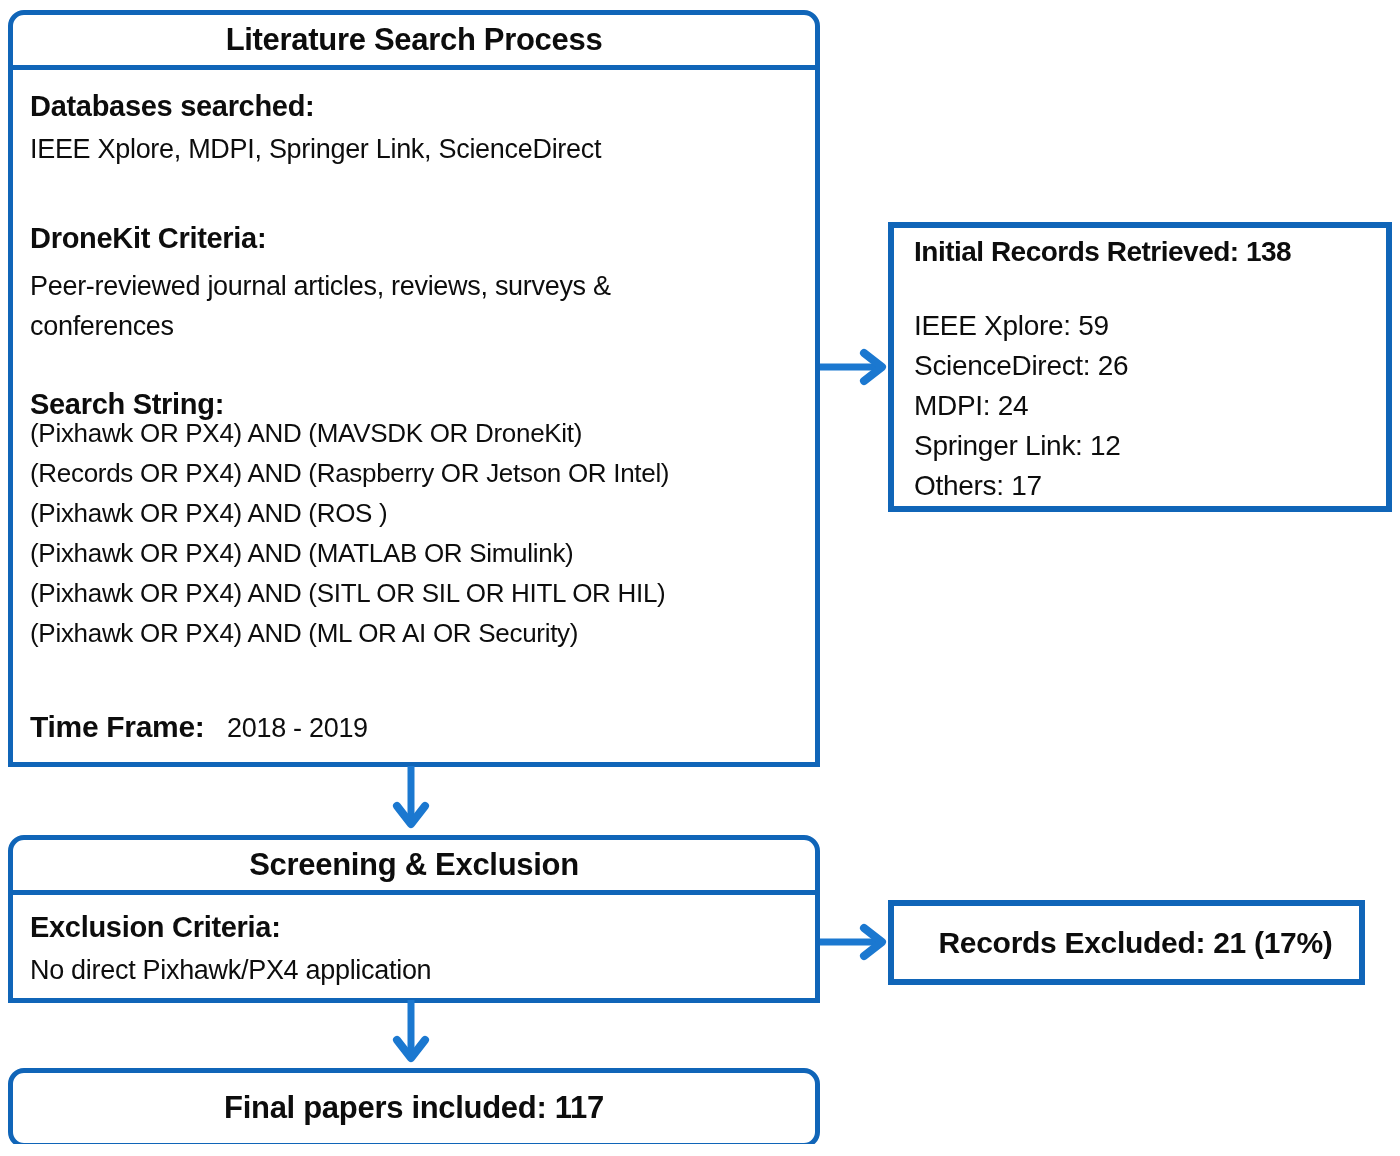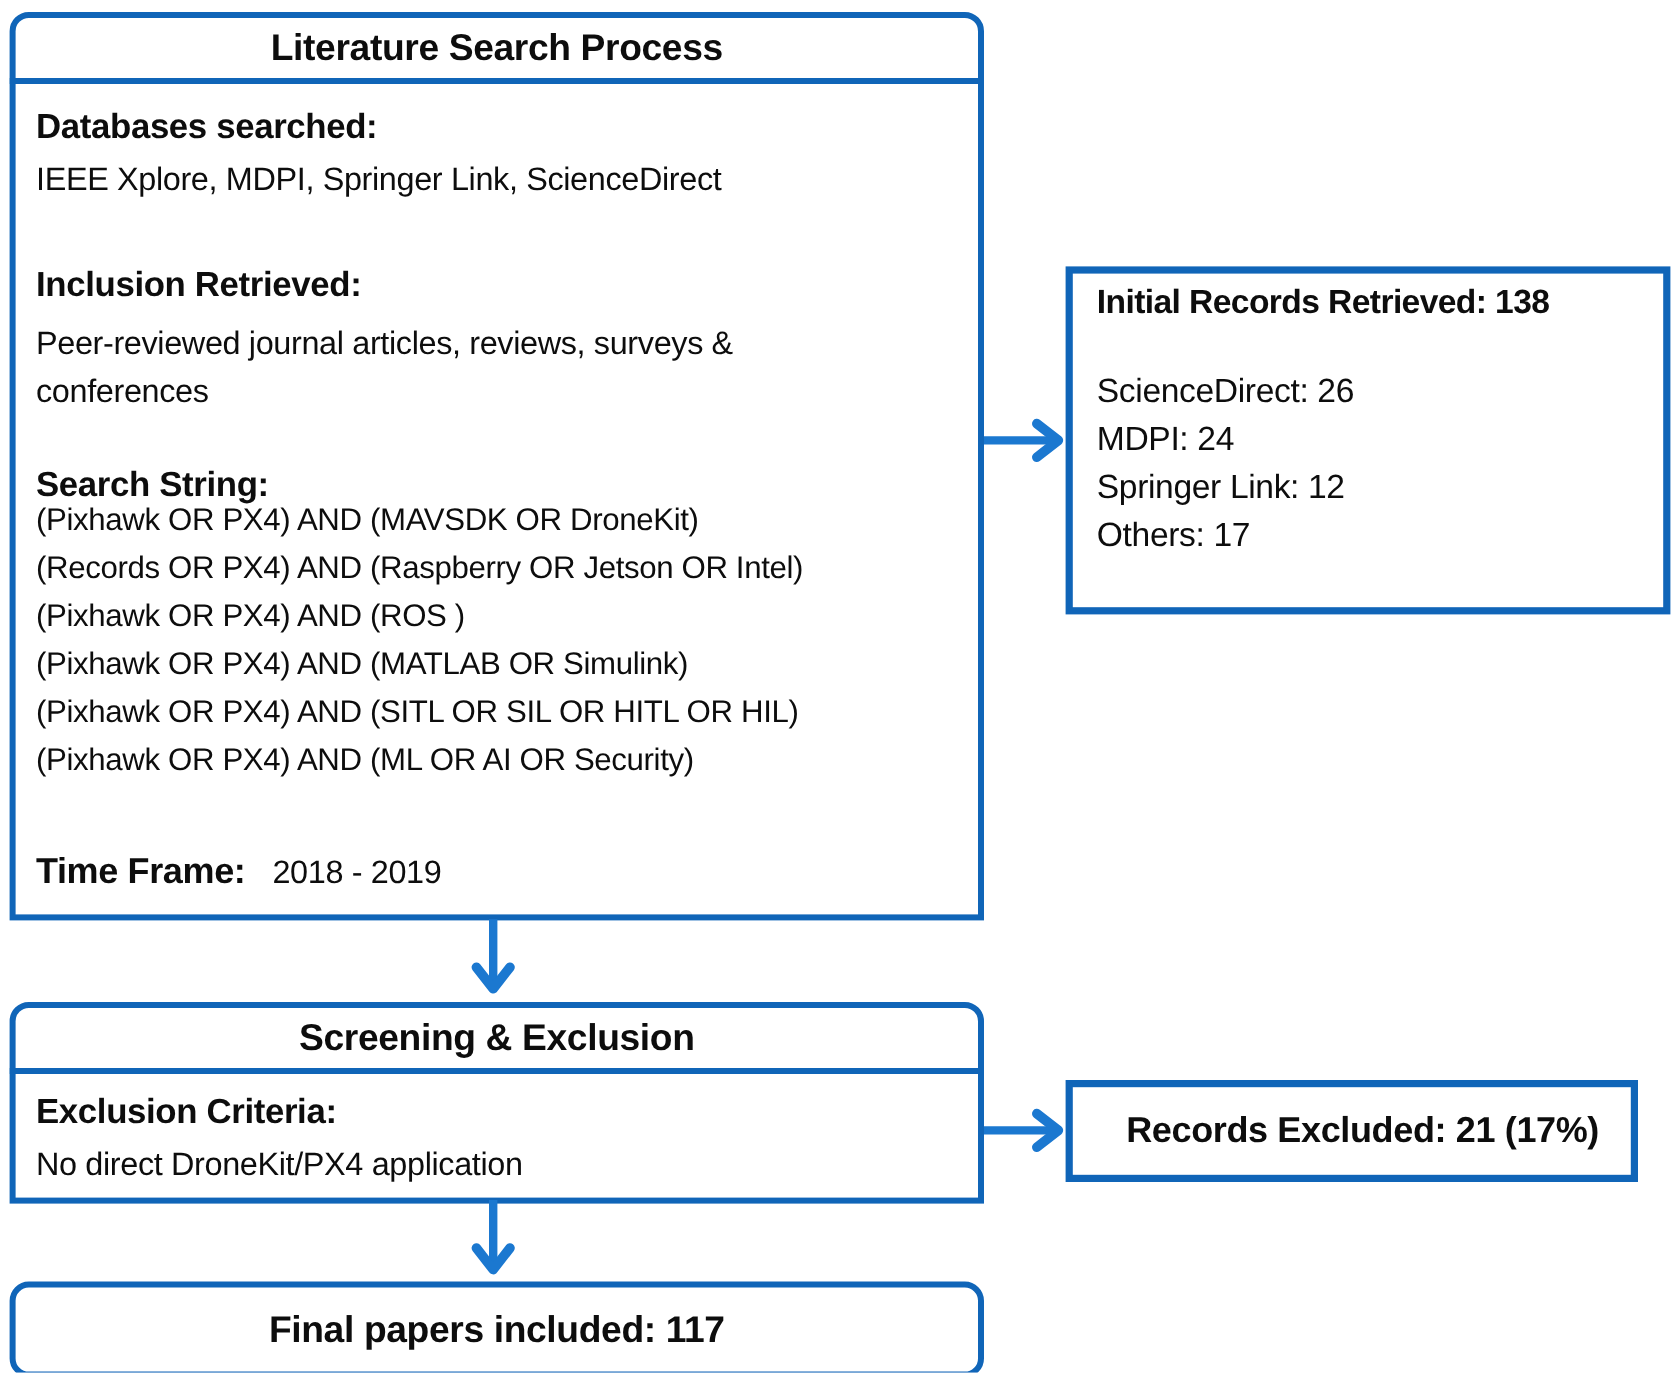--- a/index.html
+++ b/index.html
@@ -49,21 +49,21 @@
 <div id="canvas">
 
   <div class="abs frame header-rounded" style="left:8px;top:10px;width:812px;height:60px;">
     <div class="box-title" style="line-height:50px;">Literature Search Process</div>
   </div>
   <div class="abs frame" style="left:8px;top:65px;width:812px;height:702px;"></div>
 
   <div class="abs sec-label" style="left:30px;top:90px;">Databases searched:</div>
   <div class="abs body-text" style="left:30px;top:134px;">IEEE Xplore, MDPI, Springer Link, ScienceDirect</div>
 
-  <div class="abs sec-label" style="left:30px;top:222px;">Inclusion Retrieved:</div>
+  <div class="abs sec-label" style="left:30px;top:222px;">DroneKit Criteria:</div>
   <div class="abs body-text line40" style="left:30px;top:266px;">
     <div>Peer-reviewed journal articles, reviews, surveys &amp;</div>
     <div>conferences</div>
   </div>
 
   <div class="abs sec-label" style="left:30px;top:388px;">Search String:</div>
   <div class="abs body-text line40" style="left:30px;top:413px;font-size:26px;">
     <div>(Pixhawk OR PX4) AND (MAVSDK OR DroneKit)</div>
     <div>(Records OR PX4) AND (Raspberry OR Jetson OR Intel)</div>
     <div>(Pixhawk OR PX4) AND (ROS )</div>
@@ -73,32 +73,33 @@
   </div>
 
   <div class="abs" style="left:30px;top:710px;white-space:nowrap;">
     <span class="sec-label" style="font-size:30px;">Time Frame:</span>
     <span class="body-text" style="margin-left:18px;">2018 - 2019</span>
   </div>
 
   <div class="abs frame-thick" style="left:888px;top:222px;width:504px;height:290px;"></div>
   <div class="abs sec-label" style="left:914px;top:236px;font-size:28px;letter-spacing:-0.5px;">Initial Records Retrieved: 138</div>
   <div class="abs body-text line40" style="left:914px;top:306px;font-size:28px;">
+    <div>IEEE Xplore: 59</div>
     <div>ScienceDirect: 26</div>
     <div>MDPI: 24</div>
     <div>Springer Link: 12</div>
     <div>Others: 17</div>
   </div>
 
   <div class="abs frame header-rounded" style="left:8px;top:835px;width:812px;height:60px;">
     <div class="box-title" style="line-height:50px;">Screening &amp; Exclusion</div>
   </div>
   <div class="abs frame" style="left:8px;top:890px;width:812px;height:113px;"></div>
   <div class="abs sec-label" style="left:30px;top:911px;">Exclusion Criteria:</div>
-  <div class="abs body-text" style="left:30px;top:955px;">No direct DroneKit/PX4 application</div>
+  <div class="abs body-text" style="left:30px;top:955px;">No direct Pixhawk/PX4 application</div>
 
   <div class="abs frame-thick" style="left:888px;top:900px;width:477px;height:85px;padding-left:18px;">
     <div class="box-title" style="line-height:73px;font-size:30px;">Records Excluded: 21 (17%)</div>
   </div>
 
   <div class="abs frame rounded" style="left:8px;top:1068px;width:812px;height:80px;">
     <div class="box-title" style="line-height:70px;">Final papers included: 117</div>
   </div>
 
   <svg class="arrow-svg" style="left:820px;top:349px;" width="72" height="36" viewBox="0 0 72 36">

